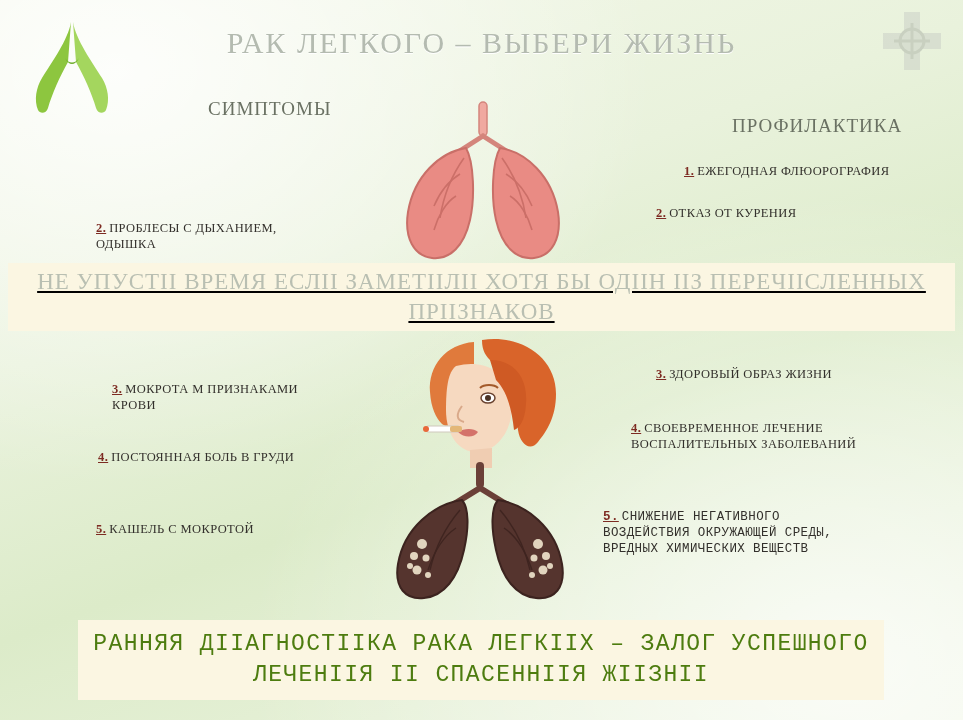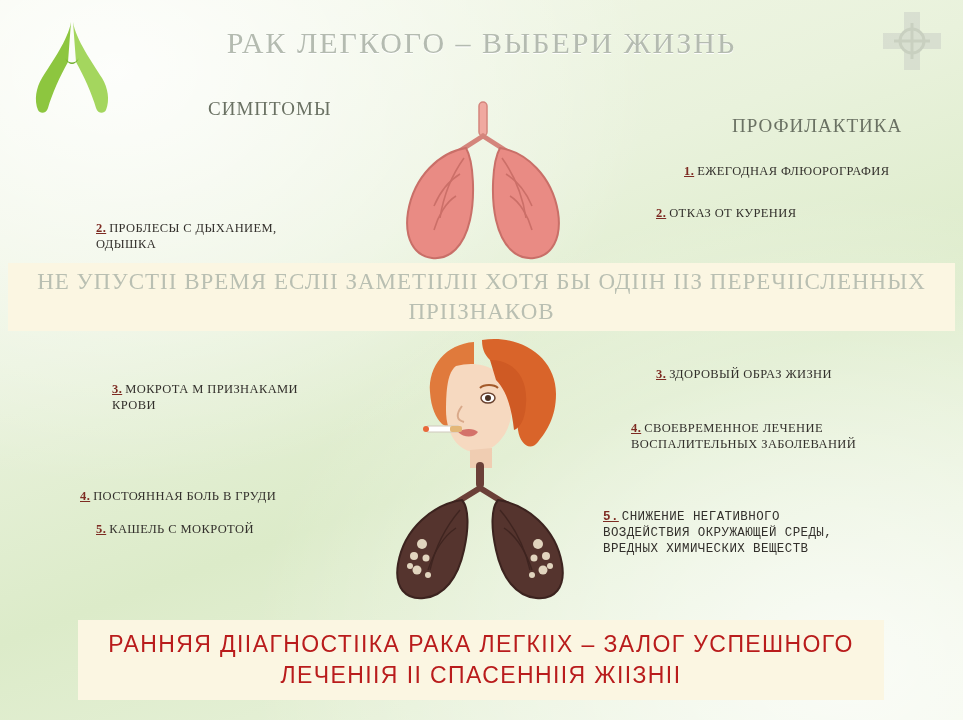--- a/index.html
+++ b/index.html
@@ -84,21 +84,21 @@
     text-decoration: underline;
     font-weight: bold;
     margin-right: 3px;
   }
   .item .txt { text-transform: uppercase; }
 
   
   .s1 { left: 96px;  top: 148px; width: 215px; }
   .s2 { left: 96px;  top: 220px; width: 215px; }
   .s3 { left: 112px;  top: 381px; width: 225px; }
-  .s4 { left: 80px;  top: 449px; width: 235px; margin-top: 39px; }
+  .s4 { left: 98px;  top: 449px; width: 235px; }
   .s5 { left: 96px;  top: 521px; width: 220px; }
   .s6 { left: 96px;  top: 577px; width: 230px; }
 
   
   .p1 { left: 684px; top: 163px; width: 260px; }
   .p2 { left: 656px; top: 205px; width: 260px; }
   .p3 { left: 656px; top: 366px; width: 260px; }
   .p4 { left: 619px; top: 420px; width: 270px; margin-left: 12px; }
   .p5 { left: 603px; top: 509px; width: 250px; font-family: Liberation Mono, monospace; }
 
@@ -106,20 +106,21 @@
   .mid-banner {
     position: absolute;
     left: 8px;
     top: 263px;
     width: 947px;
     height: 68px;
     background: #fbf6e2;
     display: flex;
     align-items: center;
     justify-content: flex-start;
+    text-decoration: underline;
   }
   .mid-banner span {
     display: block;
     text-align: center;
     font-size: 23px;
     letter-spacing: 1px;
     line-height: 30px;
     color: #b9bfb2;
     font-family: "Liberation Serif", serif;
   }
@@ -135,22 +136,22 @@
     display: flex;
     align-items: center;
     justify-content: center;
   }
   .bottom-banner span {
     display: block;
     text-align: center;
     font-size: 23px;
     letter-spacing: 1.4px;
     line-height: 31px;
-    color: #b91c1c;
-    font-family: Liberation Sans, sans-serif;
+    color: #4d7c0f;
+    font-family: Liberation Mono, monospace;
   }
 
   
   .lungs-top {
     position: absolute;
     left: 388px;
     top: 100px;
     width: 190px;
     height: 165px;
   }

